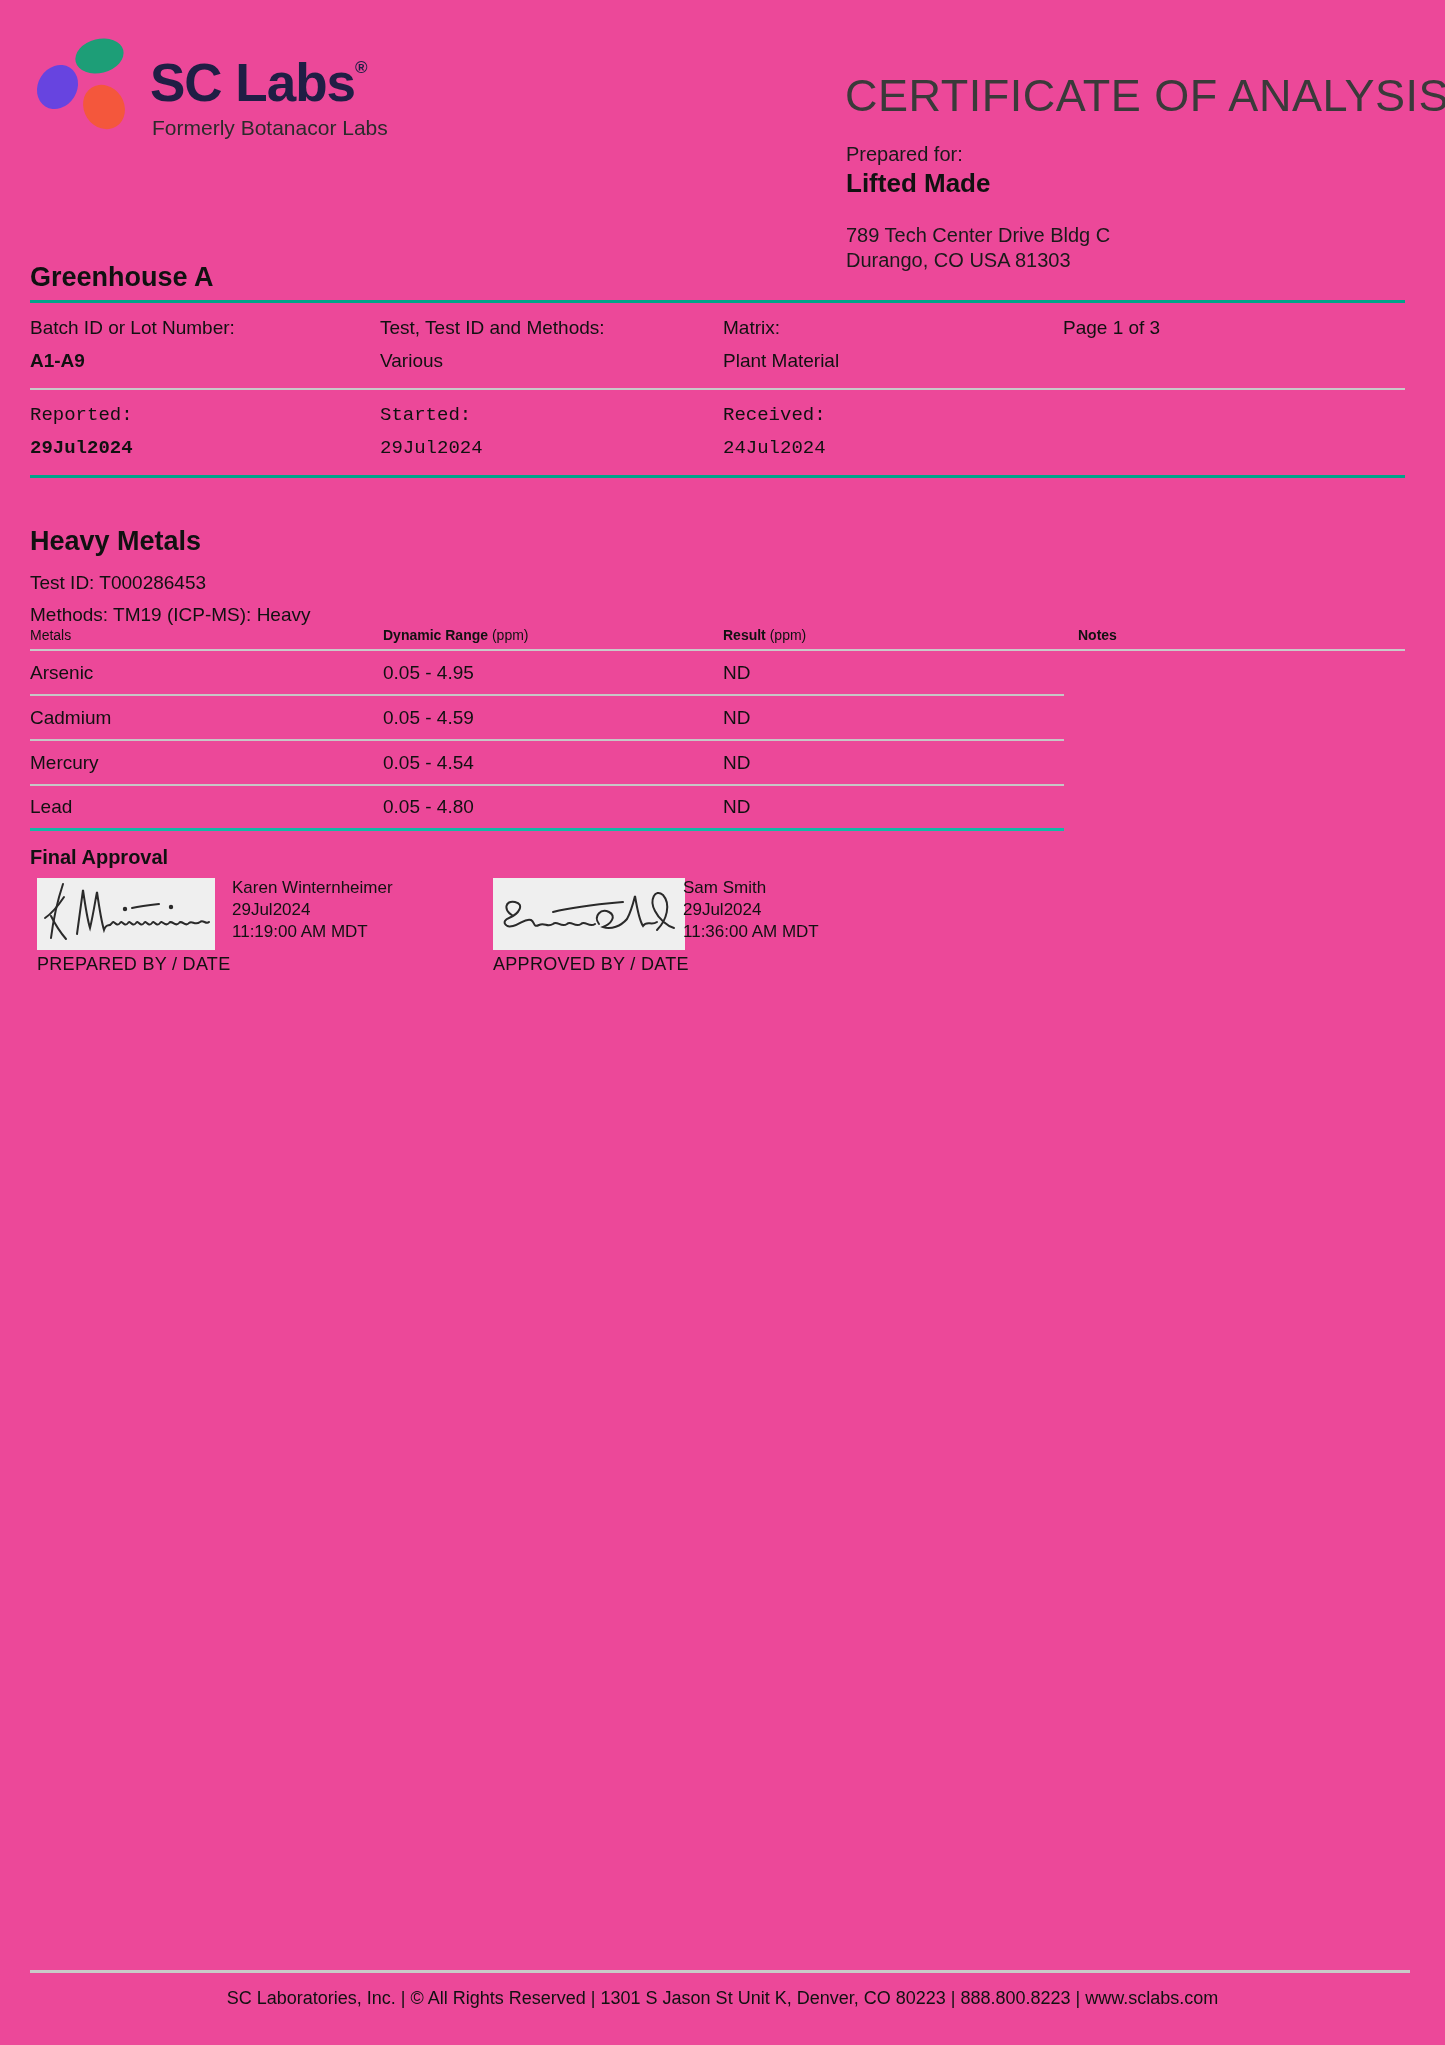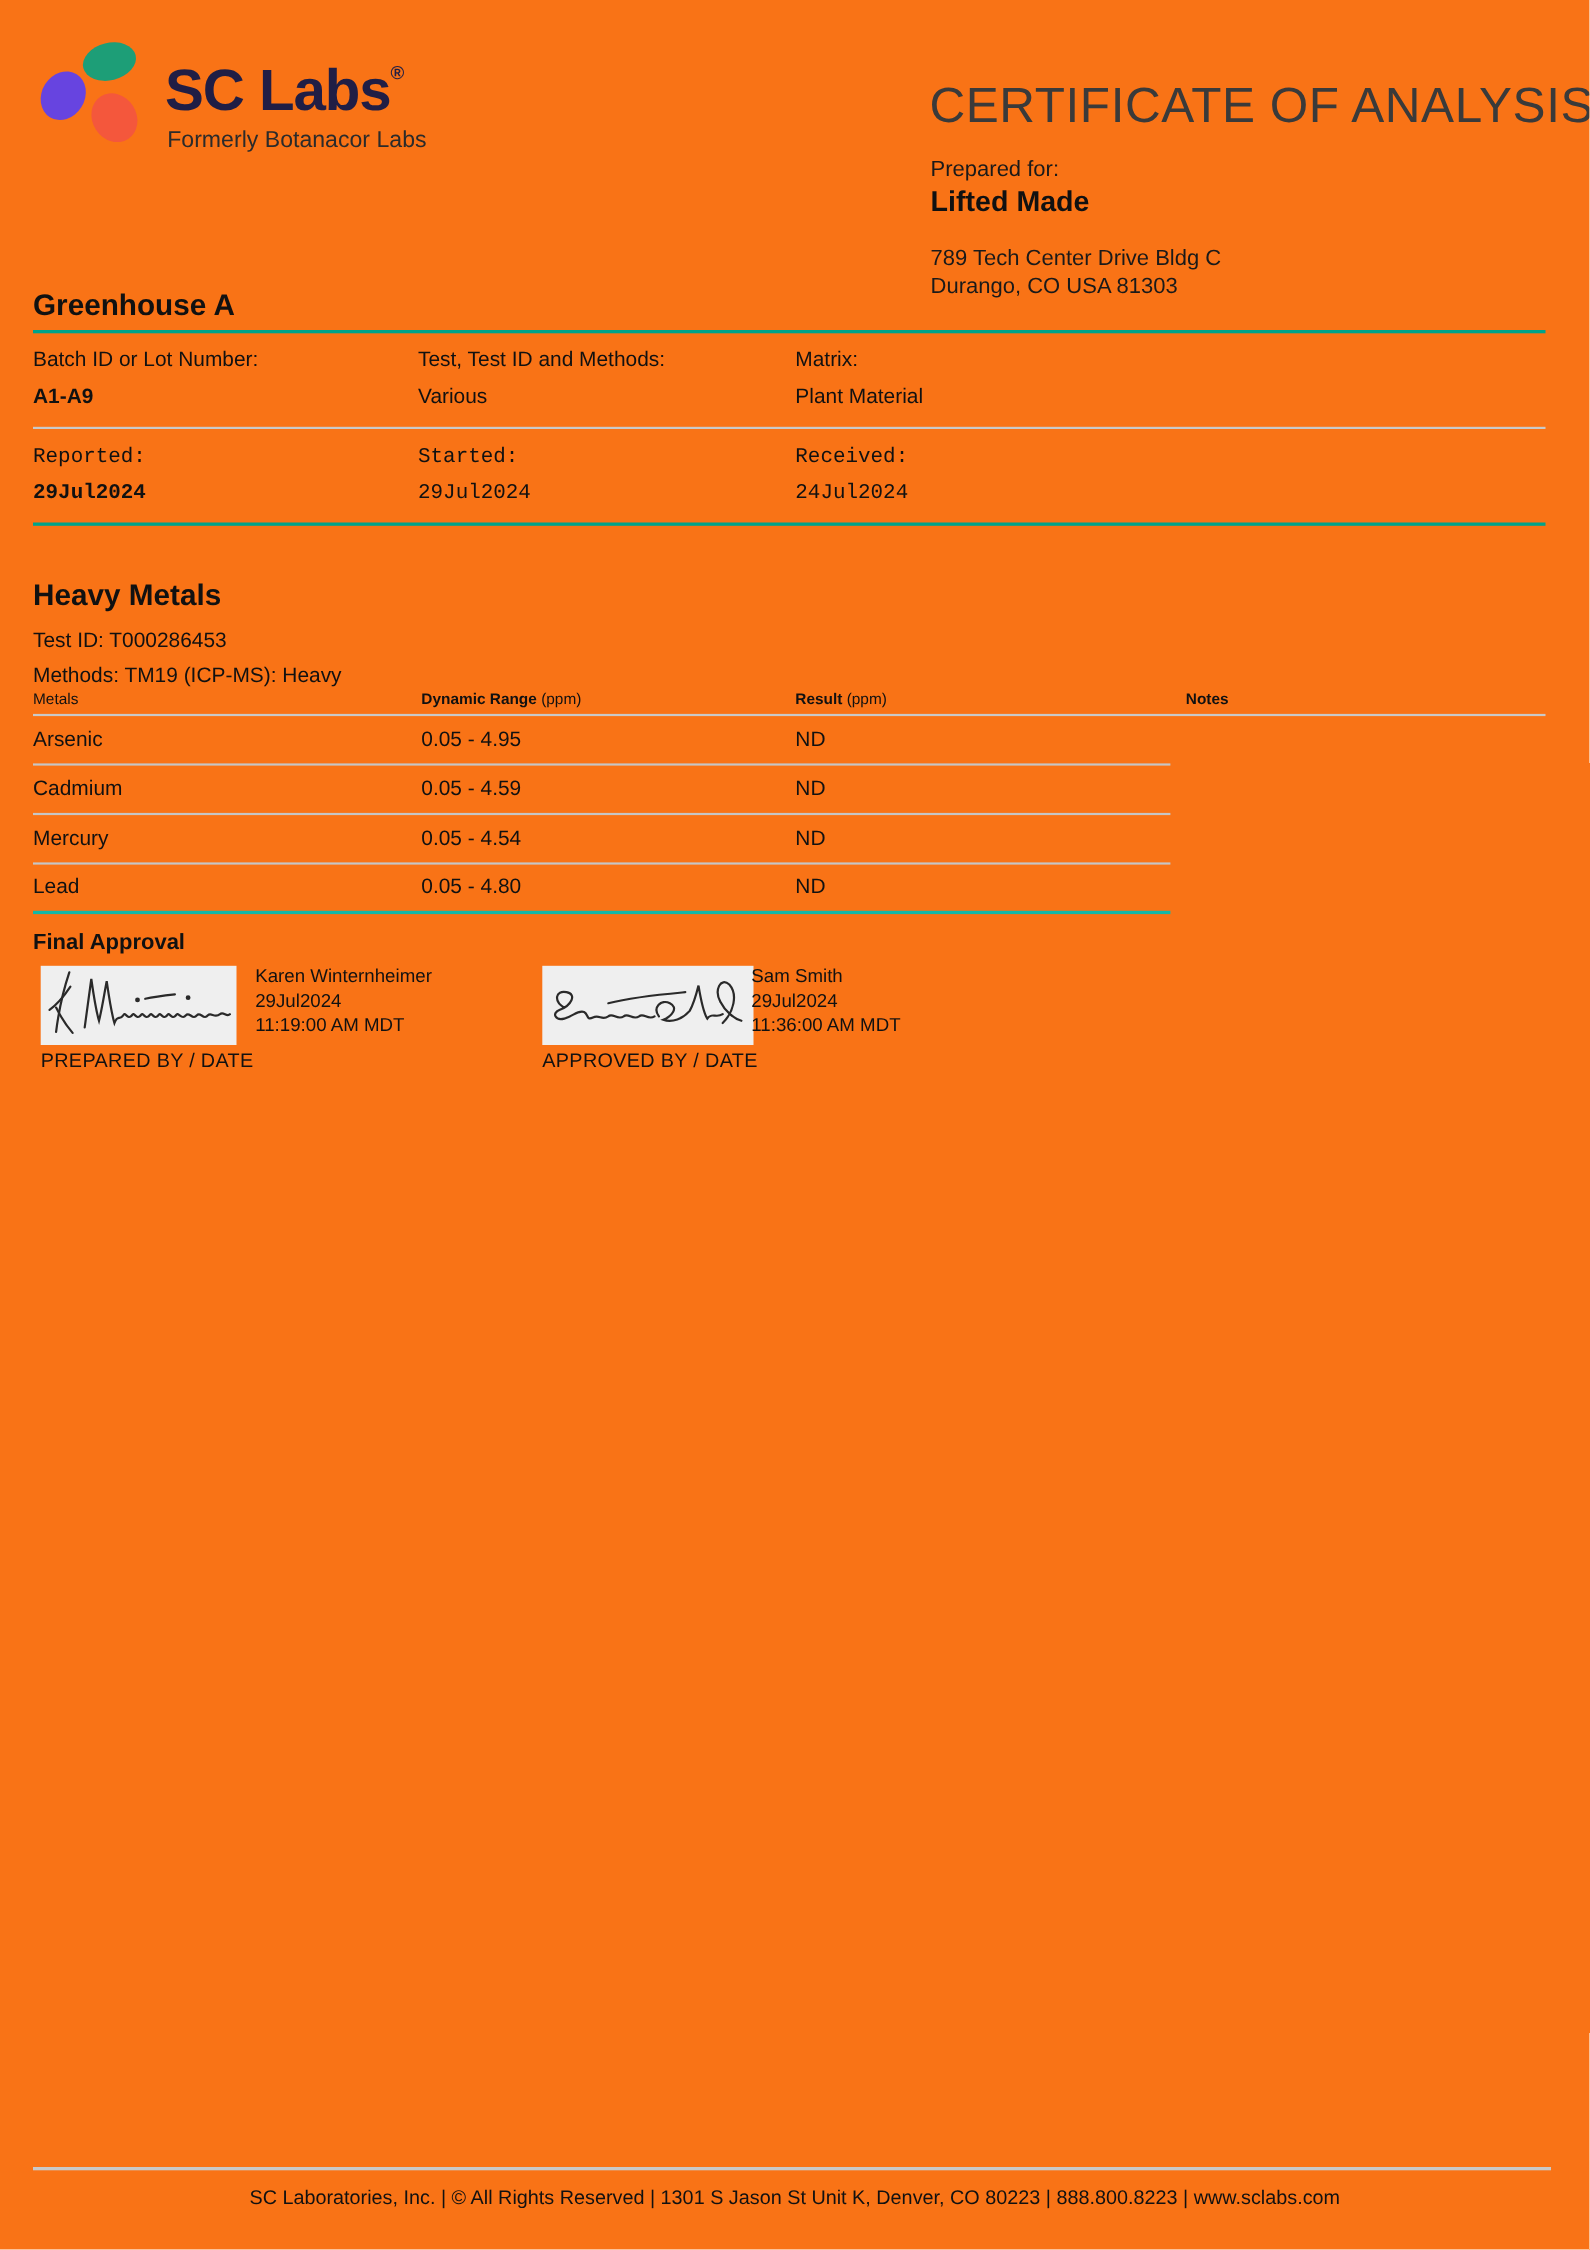--- a/index.html
+++ b/index.html
@@ -1,18 +1,18 @@
 <!DOCTYPE html>
 <html><head>
 <meta charset="utf-8">
 <style>
   * { margin:0; padding:0; box-sizing:border-box; }
   html,body { background:#ffffff; }
   body { font-family:"Liberation Sans","DejaVu Sans",sans-serif; color:#111; }
-  .page { position:relative; width:1445px; height:2045px; background:#f97316; overflow:hidden; }
+  .page { position:relative; width:1445px; height:2045px; background:#ec4899; overflow:hidden; }
 
   
   .logo-marks { position:absolute; left:30px; top:30px; width:100px; height:105px; }
   .blob { position:absolute; border-radius:50%; }
   .blob-green  { left:45px; top:9px;  width:49px; height:34px; transform:rotate(-14deg); }
   .blob-purple { left:8px;  top:34px; width:39px; height:46px; transform:rotate(32deg); }
   .blob-orange { left:54px; top:54px; width:40px; height:46px; transform:rotate(-33deg); }
   .logo-text { position:absolute; left:150px; top:52px; font-size:53px; font-weight:700; color:#201e45; letter-spacing:-1px; }
   .logo-reg { font-size:17px; vertical-align:28px; font-weight:700; }
   .logo-tagline { position:absolute; left:152px; top:116px; font-size:21px; color:#2b2b2b; }
@@ -96,20 +96,23 @@
         <div class="info-value bold-value">A1-A9</div>
       </div>
       <div class="info-cell">
         <div class="info-label">Test, Test ID and Methods:</div>
         <div class="info-value">Various</div>
       </div>
       <div class="info-cell">
         <div class="info-label">Matrix:</div>
         <div class="info-value">Plant Material</div>
       </div>
+      <div class="info-cell">
+        <div class="info-label">Page 1 of 3</div>
+      </div>
     </div>
     <div class="info-row bottom-row">
       <div class="info-cell">
         <div class="info-label">Reported:</div>
         <div class="info-value bold-value">29Jul2024</div>
       </div>
       <div class="info-cell">
         <div class="info-label">Started:</div>
         <div class="info-value">29Jul2024</div>
       </div>

